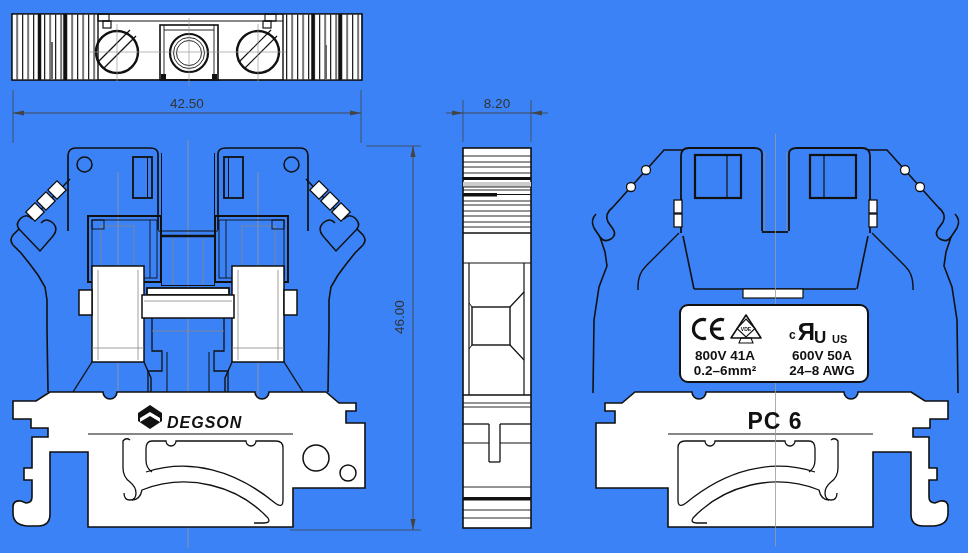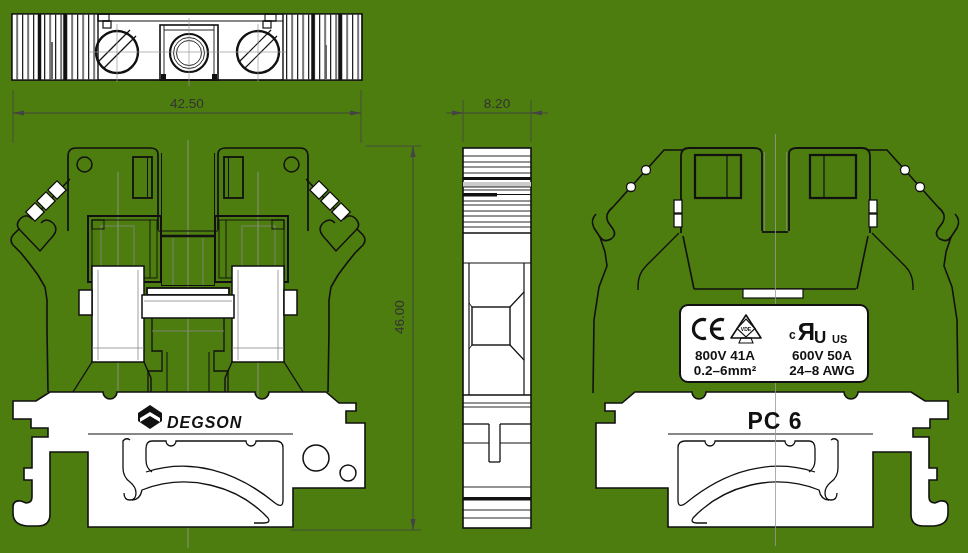--- a/index.html
+++ b/index.html
@@ -1,16 +1,16 @@
 <!DOCTYPE html>
 <html><head>
 <meta charset="utf-8">
 <style>
   html,body{margin:0;padding:0;background:#fff;}
-  .wrap{width:968px;height:553px;background:#4d7c0f;}
+  .wrap{width:968px;height:553px;background:#3b82f6;}
   svg{display:block;}
   text{font-family:"Liberation Sans",sans-serif;}
   .dimtxt{font-size:13.5px;fill:#333;}
   .o{stroke:#111;fill:none;}
 </style>
 </head>
 <body>
 
 <div class="wrap">
 <svg width="968" height="553" viewBox="0 0 968 553">

